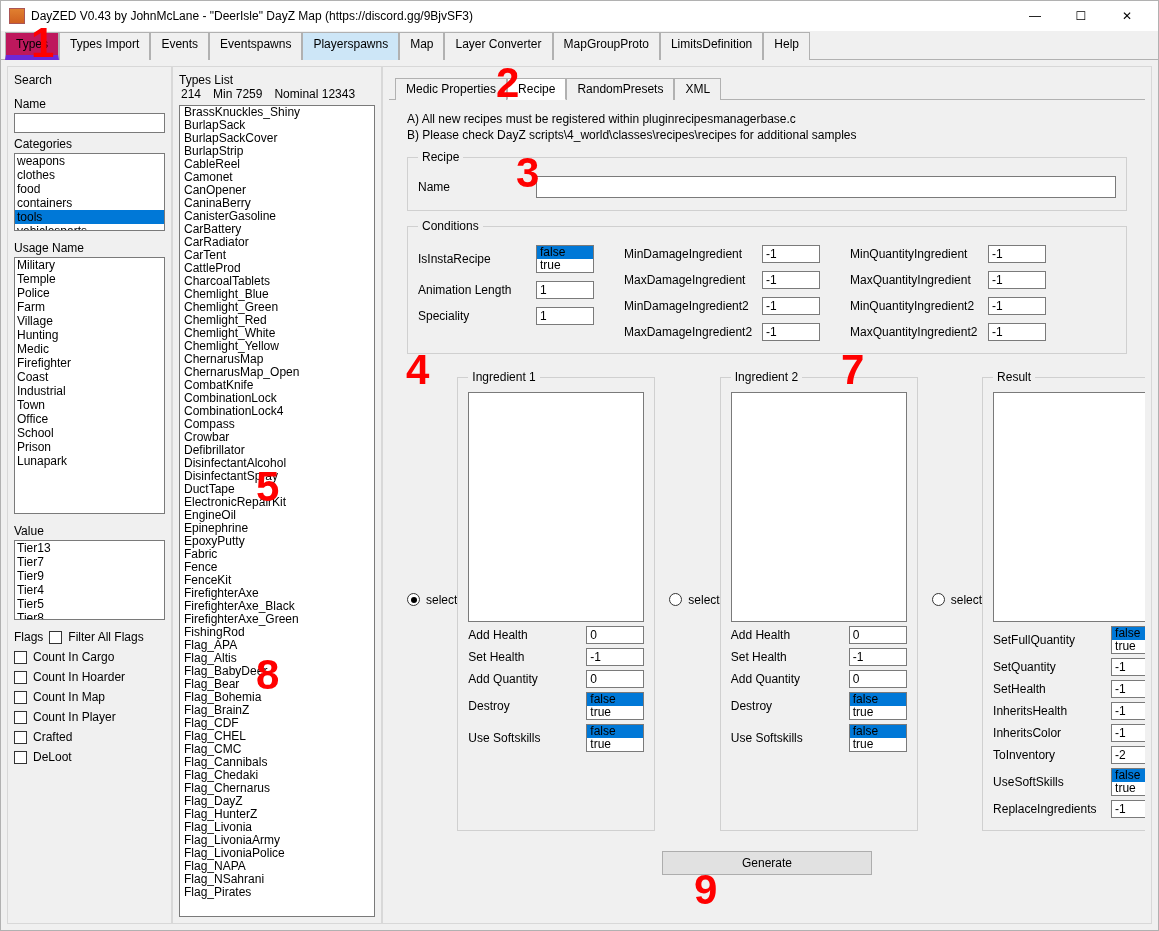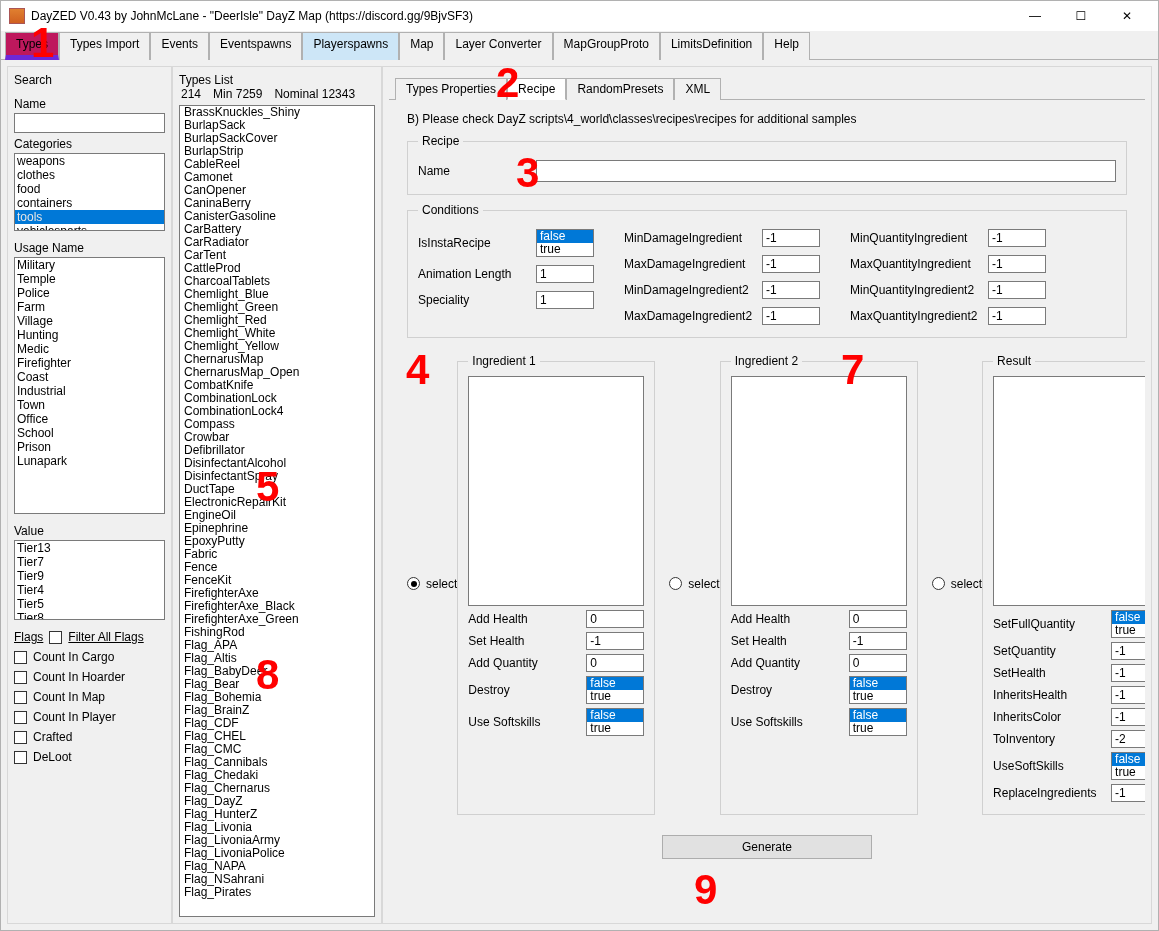--- a/index.html
+++ b/index.html
@@ -16,43 +16,43 @@
 .main-tab.highlight { background: #cde6f7; }
 .content { flex: 1; background: #f0f0f0; display: flex; padding: 6px; }
 .panel { border: 1px solid #d8d8d8; background: #f0f0f0; padding: 6px; overflow: hidden; }
 .panel-left { width: 165px; display: flex; flex-direction: column; }
 .panel-mid { width: 210px; display: flex; flex-direction: column; }
 .panel-right { flex: 1; display: flex; flex-direction: column; }
 label.small { display: block; margin: 4px 0 2px; }
 input[type=text].field { width: 100%; border: 1px solid #7a7a7a; padding: 2px 3px; background: #fff; }
 .listbox { width: 100%; border: 1px solid #7a7a7a; background: #fff; overflow-y: scroll; }
 .listbox .opt { padding: 0 2px; line-height: 14px; white-space: nowrap; cursor: default; }
-.listbox .opt.selected { background: #0078d7; color: #e5e5e5; }
-.flags-row { display: flex; align-items: flex-end; gap: 6px; margin-top: 10px; text-decoration: underline; }
+.listbox .opt.selected { background: #0078d7; color: #000000; }
+.flags-row { display: flex; align-items: flex-end; gap: 6px; margin-top: 10px; }
 .chk-row { display: flex; align-items: center; gap: 6px; margin-top: 6px; }
 .chk { width: 13px; height: 13px; border: 1px solid #333; background: #fff; }
 .types-header { display: flex; gap: 12px; padding: 0 2px 4px; }
 .types-list { flex: 1; border: 1px solid #7a7a7a; background: #fff; overflow-y: scroll; }
 .types-list .row { padding: 0 4px; line-height: 13px; white-space: nowrap; cursor: default; }
 .sub-tabs { display: flex; border-bottom: 1px solid #b1b1b1; margin-top: 4px; padding-left: 6px; }
 .sub-tab { padding: 3px 10px; border: 1px solid #b1b1b1; border-bottom: none; background: #f0f0f0; position: relative; top: 1px; cursor: default; }
 .sub-tab.active { background: #fff; border-bottom: 1px solid #fff; }
 .recipe-body { flex: 1; padding: 10px 18px; overflow: auto; }
 .info-line { margin: 2px 0; }
 fieldset { border: 1px solid #d0d0d0; margin: 8px 0; padding: 8px 10px; }
 legend { padding: 0 4px; }
 .row2 { display: flex; align-items: center; gap: 8px; margin: 4px 0; }
 .row2 .lbl { width: 110px; }
 .row2 input[type=text] { width: 58px; border: 1px solid #7a7a7a; padding: 1px 3px; background: #fff; }
 .name-input { flex: 1; border: 1px solid #7a7a7a; padding: 2px 4px; background: #fff; height: 22px; }
 .cond-grid { display: flex; gap: 30px; }
 .cond-col { display: flex; flex-direction: column; }
 .truefalse { width: 58px; border: 1px solid #7a7a7a; background: #fff; display: flex; flex-direction: column; }
 .truefalse .tf { padding: 0 3px; line-height: 13px; cursor: default; }
-.truefalse .tf.selected { background: #0078d7; color: #ffffff; }
+.truefalse .tf.selected { background: #0078d7; color: #000000; }
 .select-row { display: flex; gap: 14px; margin-top: 6px; }
 .select-col { flex: 1; display: flex; }
 .radio-row { display: flex; align-items: center; gap: 6px; margin-bottom: 2px; }
 .radio { width: 13px; height: 13px; border: 1px solid #333; border-radius: 50%; background: #fff; display: flex; align-items: center; justify-content: center; }
 .radio.checked::after { content: ""; width: 6px; height: 6px; background: #000; border-radius: 50%; }
 .white-box { border: 1px solid #7a7a7a; background: #fff; height: 230px; }
 .gen-btn { display: block; margin: 12px auto 0; width: 210px; padding: 4px 0; text-align: center; background: #e1e1e1; border: 1px solid #adadad; cursor: default; }
 .rednum { position: absolute; color: #ff0000; font-size: 42px; font-weight: bold; pointer-events: none; font-family: Arial; }
 </style>
 </head>
@@ -228,26 +228,27 @@
           <div class="row">Flag_LivoniaArmy</div>
           <div class="row">Flag_LivoniaPolice</div>
           <div class="row">Flag_NAPA</div>
           <div class="row">Flag_NSahrani</div>
           <div class="row">Flag_Pirates</div>
         </div>
     </div>
 
     <div class="panel panel-right">
       <div class="sub-tabs" id="sub-tabs">
-          <div class="sub-tab">Types Properties</div>
+          <div class="sub-tab">Medic Properties</div>
           <div class="sub-tab active">Recipe</div>
           <div class="sub-tab">RandomPresets</div>
           <div class="sub-tab">XML</div>
         </div>
       <div class="recipe-body">
+        <div class="info-line">A) All new recipes must be registered within pluginrecipesmanagerbase.c</div>
         <div class="info-line">B) Please check DayZ scripts\4_world\classes\recipes\recipes for additional samples</div>
 
         <fieldset>
           <legend>Recipe</legend>
           <div class="row2">
             <span class="lbl">Name</span>
             <input type="text" class="name-input" value="" style="">
           </div>
         </fieldset>
 

